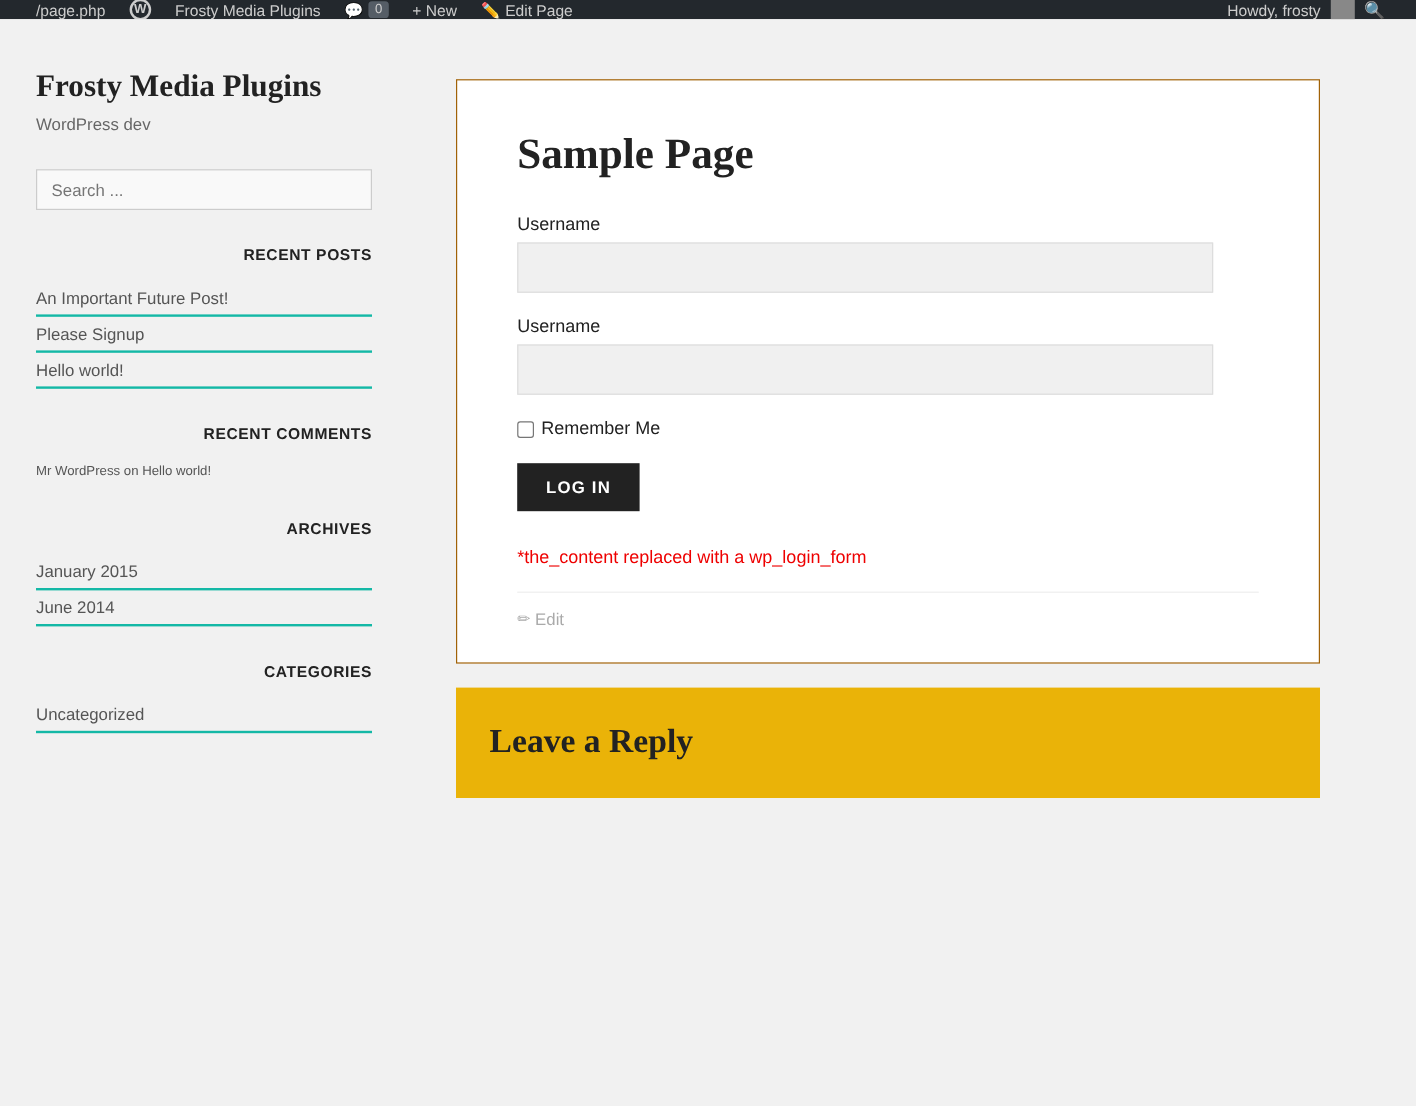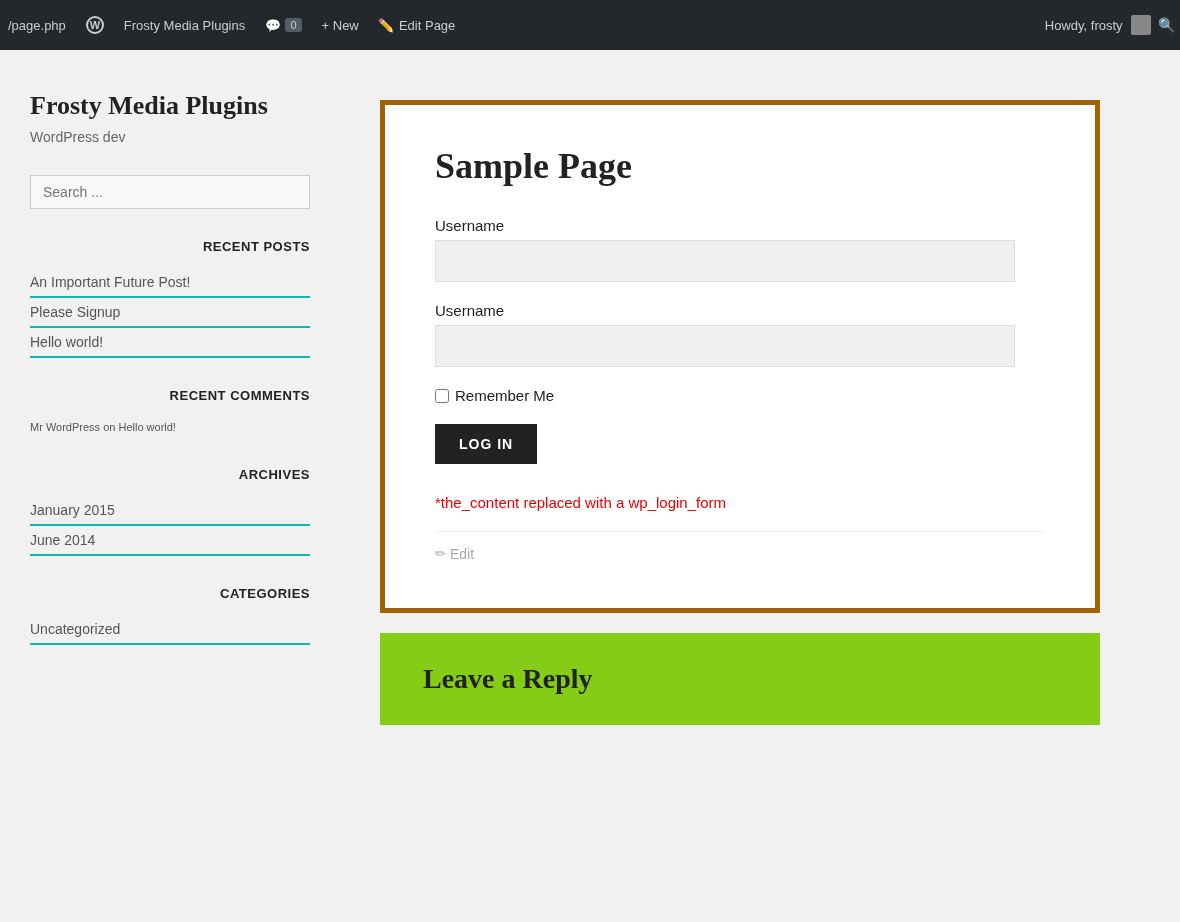--- a/index.html
+++ b/index.html
@@ -2,24 +2,24 @@
 <html><head>
   <meta charset="utf-8">
   <style>
     * { box-sizing: border-box; margin: 0; padding: 0; }
     body { font-family: Georgia, 'Times New Roman', serif; background: #f1f1f1; font-size: 16px; }
 
     
     #admin-bar {
       background: #23282d;
       color: #ccc;
-      height: 50px;
+      height: 16px;
       display: flex;
       align-items: center;
-      padding: 0 4px;
+      padding: 0 26px;
       font-family: Arial, sans-serif;
       font-size: 13px;
       gap: 12px;
     }
     .admin-bar-item {
       color: #ccc;
       display: flex;
       align-items: center;
       gap: 4px;
       cursor: pointer;
@@ -111,22 +111,22 @@
     
     #main-content {
       flex: 1;
       padding: 50px 40px;
       background: #f1f1f1;
     }
 
     
     .page-article {
       background: #fff;
-      border: 5px solid #a16207;
-      padding: 40px 50px 46px;
+      border: 1px solid #a16207;
+      padding: 40px 50px 28px;
       margin-bottom: 20px;
       max-width: 720px;
     }
     .page-title {
       font-family: Georgia, serif;
       font-size: 36px;
       font-weight: bold;
       color: #222;
       margin-bottom: 30px;
     }
@@ -196,22 +196,22 @@
       color: #aaa;
       font-family: Arial, sans-serif;
       font-size: 14px;
       cursor: pointer;
       text-decoration: none;
     }
     .edit-pencil { color: #aaa; font-size: 13px; }
 
     
     .reply-section {
-      background: #84cc16;
-      padding: 30px 43px;
+      background: #eab308;
+      padding: 30px 28px;
       max-width: 720px;
     }
     .reply-title {
       font-family: Georgia, serif;
       font-size: 28px;
       font-weight: bold;
       color: #222;
     }
 
     

